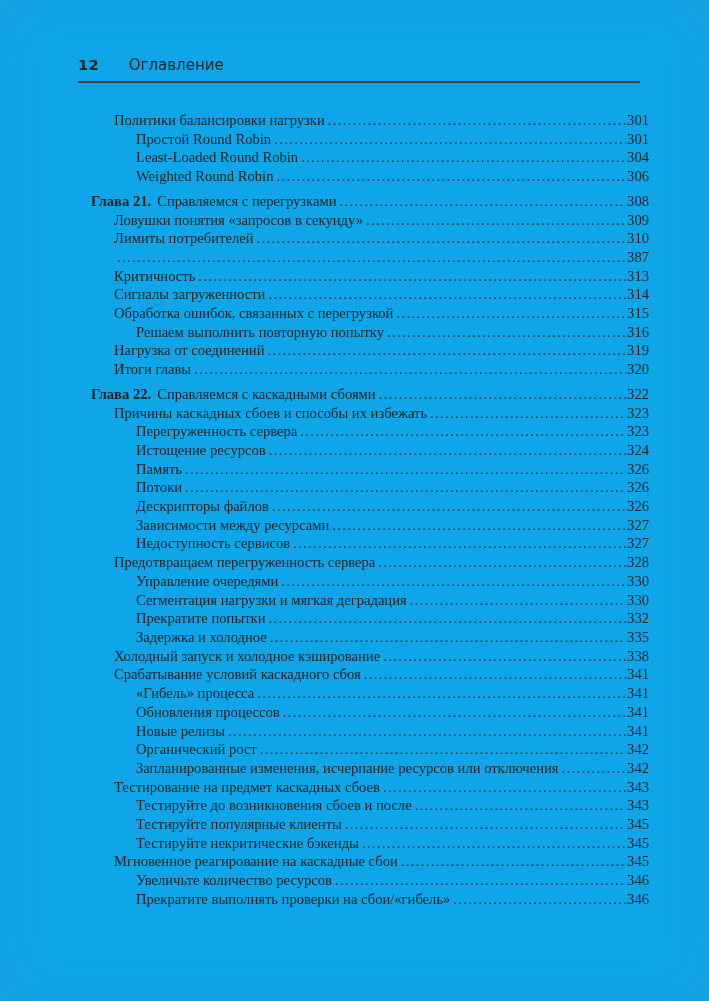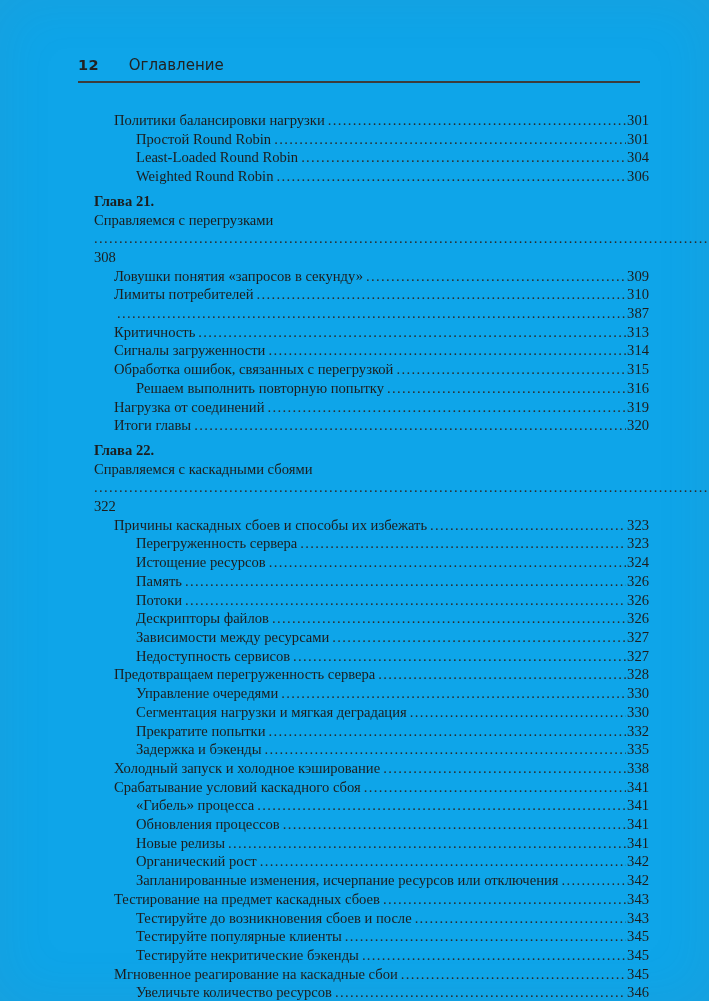--- a/index.html
+++ b/index.html
@@ -48,21 +48,21 @@
     width: 562px;
     font-size: 14.6px;
     color: #1d1d1d;
   }
   .toc-row {
     display: flex;
     align-items: baseline;
     line-height: 18.7px;
     white-space: nowrap;
   }
-  .toc-row.lvl-0 { padding-left: 4px;  margin-top: 6px; flex-direction: column; }
+  .toc-row.lvl-0 { padding-left: 4px;  margin-top: 6px; }
   .toc-row.lvl-1 { padding-left: 27px; }
   .toc-row.lvl-2 { padding-left: 49px; }
   .chap-prefix {
     font-weight: bold;
     margin-right: 6px;
   }
   .title { flex: 0 0 auto; }
   .dots {
     flex: 1 1 auto;
     overflow: hidden;
@@ -248,21 +248,21 @@
       <span class="pg">330</span>
     </div>
       <div class="toc-row lvl-2">
 
       <span class="title">Прекратите попытки</span>
       <span class="dots"></span>
       <span class="pg">332</span>
     </div>
       <div class="toc-row lvl-2">
 
-      <span class="title">Задержка и бэкенды</span>
+      <span class="title">Задержка и холодное</span>
       <span class="dots"></span>
       <span class="pg">335</span>
     </div>
       <div class="toc-row lvl-1">
 
       <span class="title">Холодный запуск и холодное кэширование</span>
       <span class="dots"></span>
       <span class="pg">338</span>
     </div>
       <div class="toc-row lvl-1">

